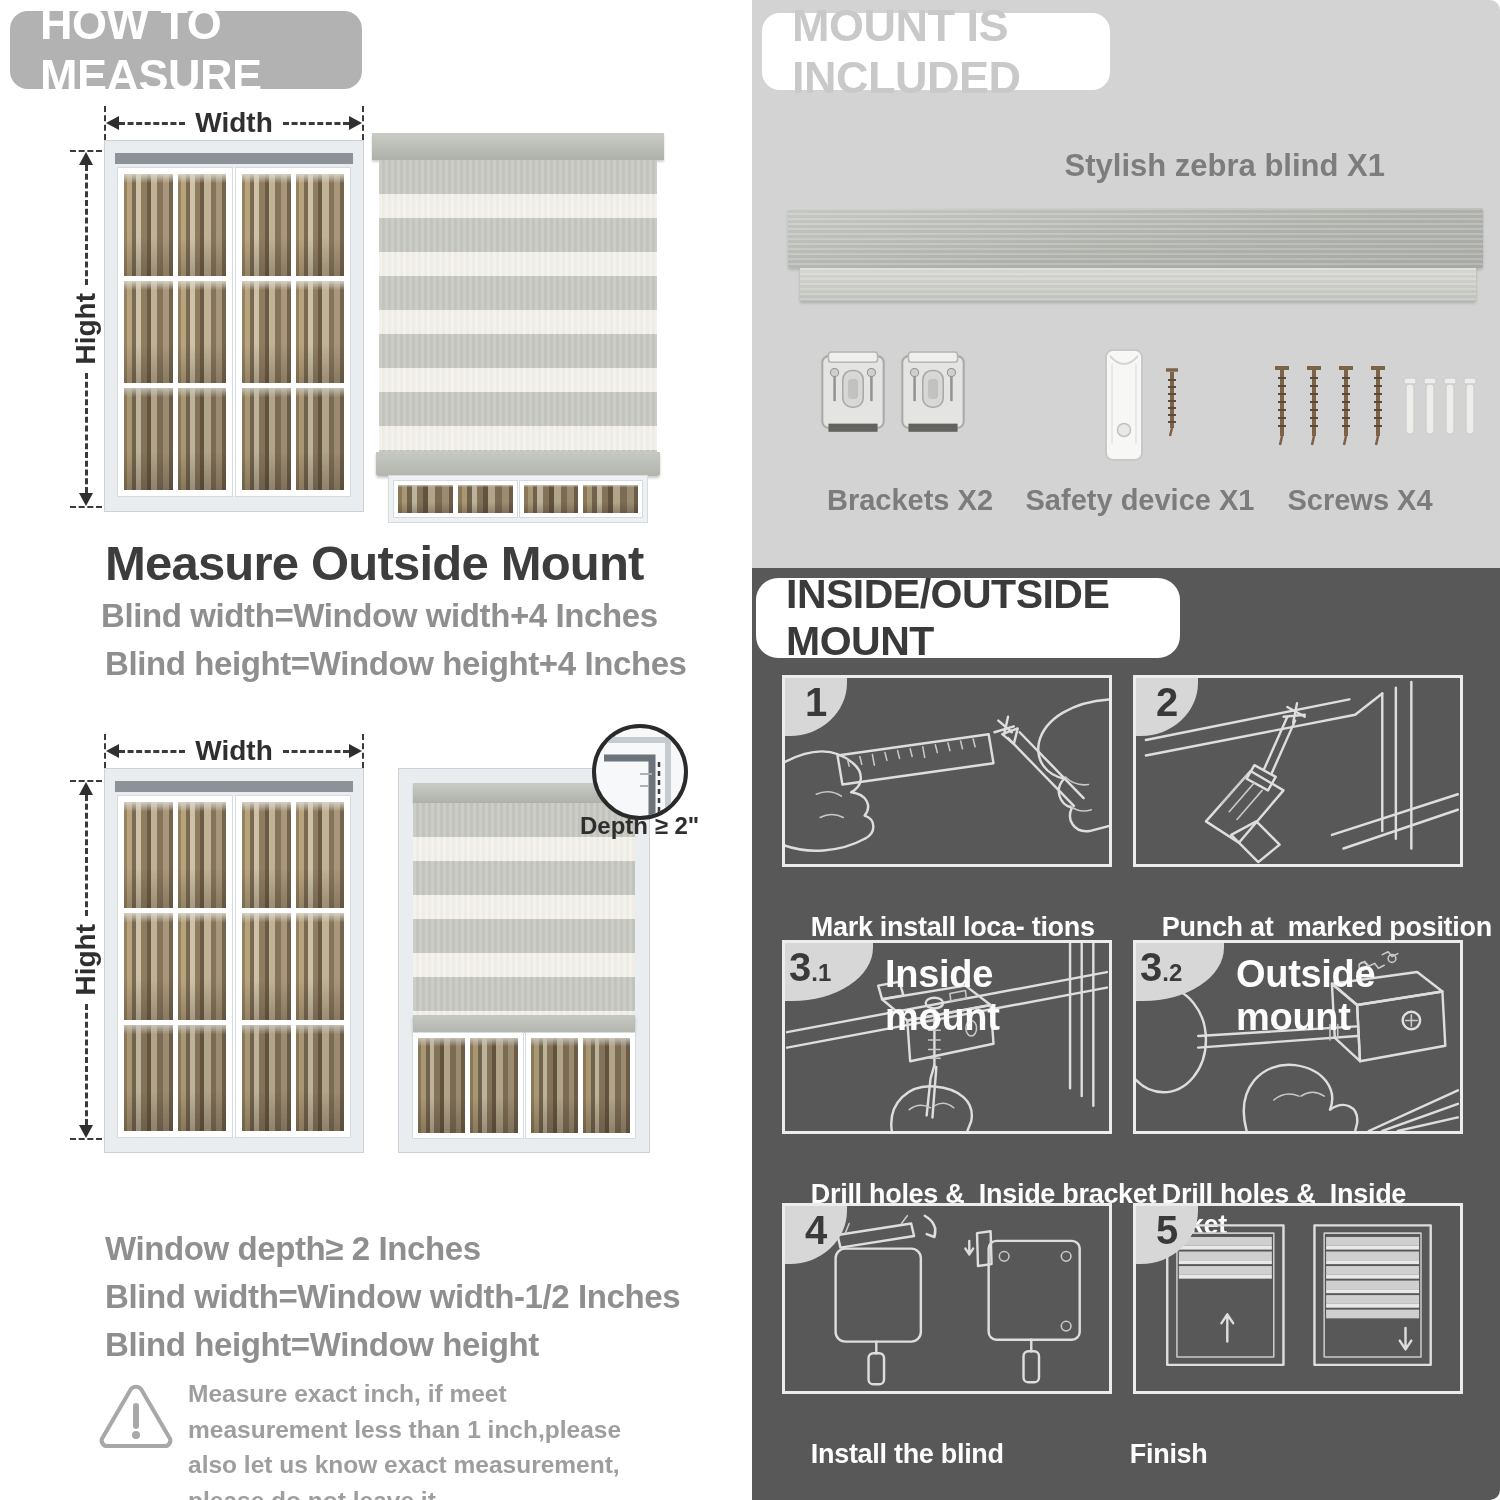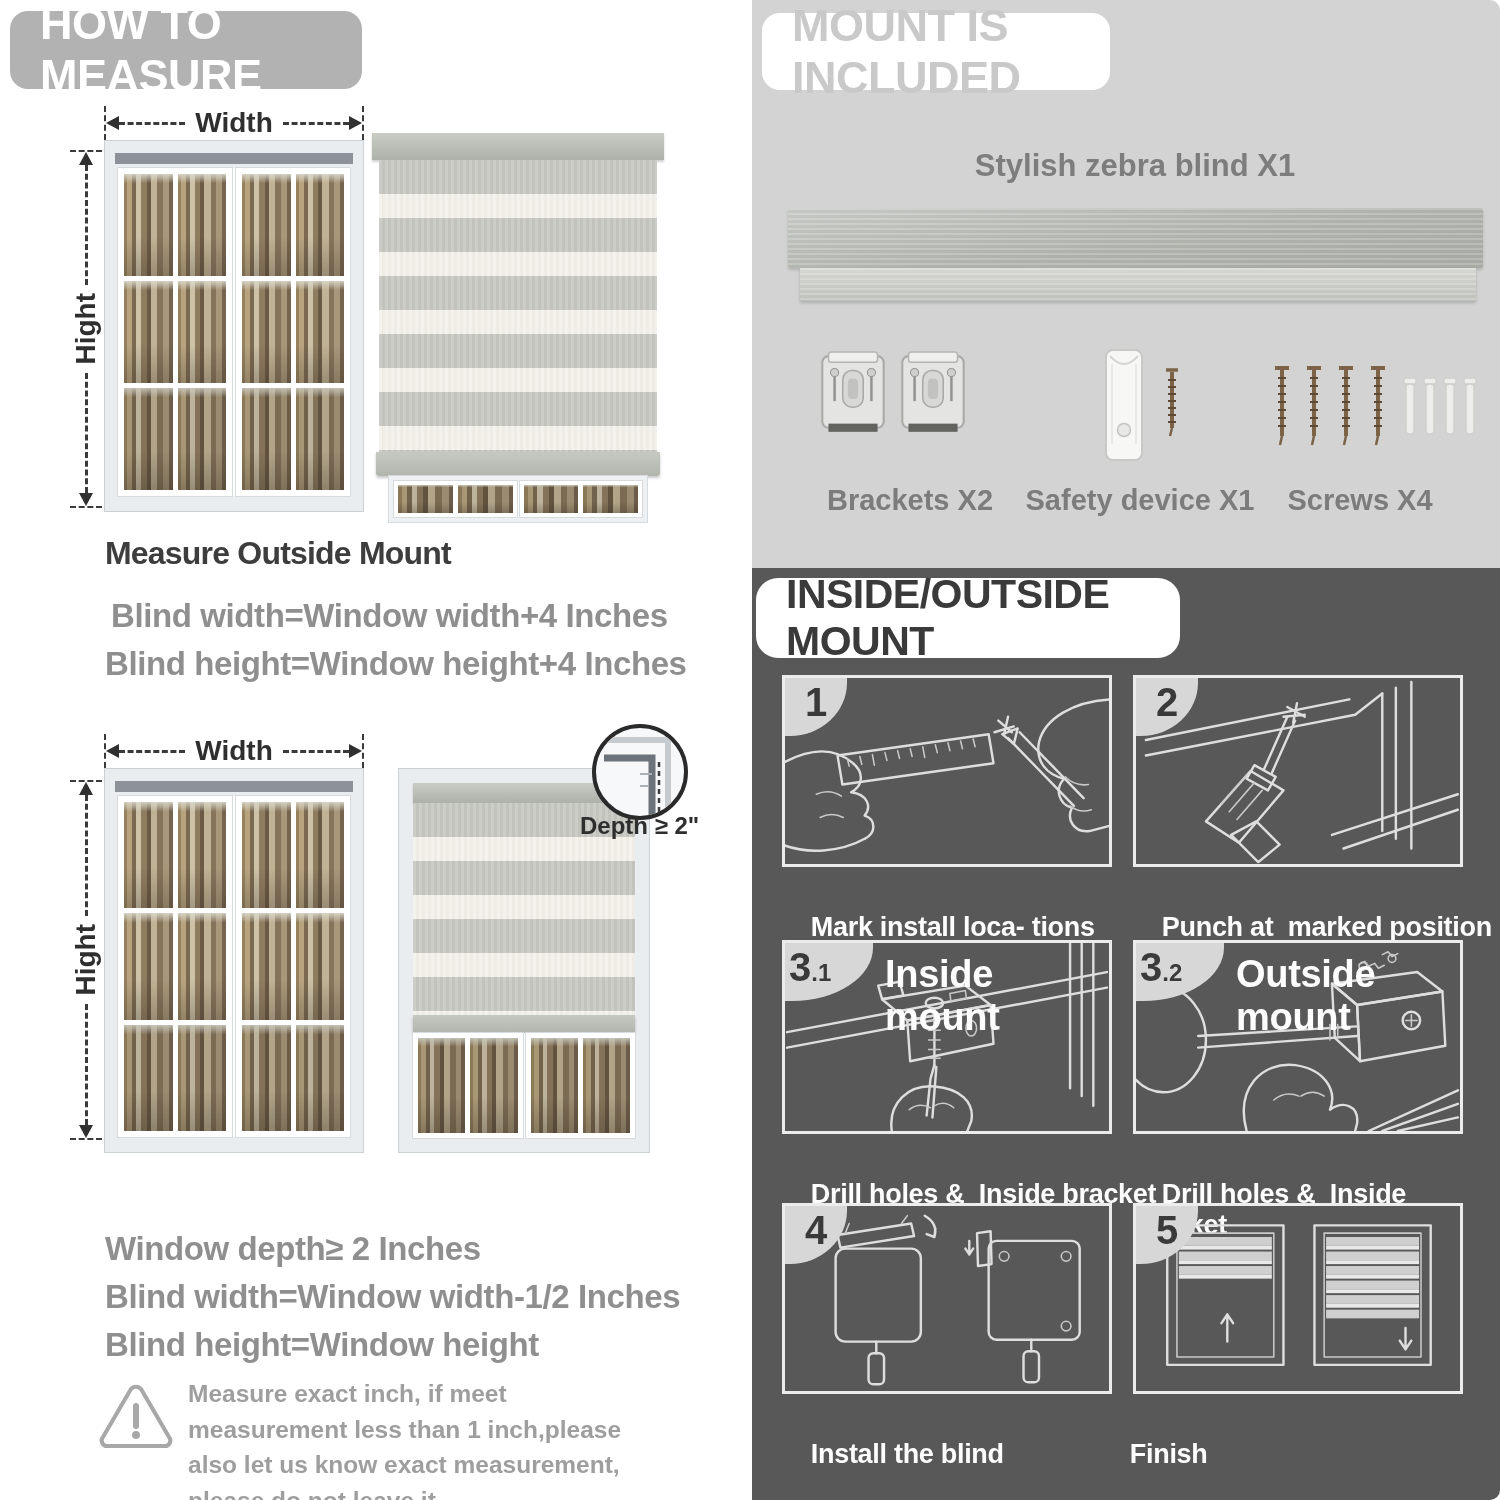--- a/index.html
+++ b/index.html
@@ -53,21 +53,21 @@
   .pane.low{filter:brightness(.92);}
 
   
   .headrail{background:linear-gradient(#c9cbc5,#aeb0aa);box-shadow:0 2px 2px rgba(0,0,0,.18);}
   .zebra{background:
       repeating-linear-gradient(90deg,rgba(255,255,255,.10) 0 3px,rgba(0,0,0,.02) 3px 6px),
       repeating-linear-gradient(#c6c7c1 0 34px,#f3f1ea 34px 58px);}
   .bottomrail{background:linear-gradient(#c6c8c2,#b2b4ae);box-shadow:0 2px 3px rgba(0,0,0,.22);}
 
   
-  .mtitle{font-size:32px;font-weight:bold;color:#3d3d3d;letter-spacing:-.8px;}
+  .mtitle{font-size:49px;font-weight:bold;color:#3d3d3d;letter-spacing:-.8px;}
   .mline{font-size:33px;font-weight:bold;color:#8f8f8f;letter-spacing:-.4px;}
   .warn-text{font-size:24.5px;font-weight:bold;color:#9e9e9e;line-height:1.45;width:478px;}
   .depth-lab{font-size:24px;font-weight:bold;color:#2e2e2e;}
 
   
   .blind-label{font-size:31px;font-weight:bold;color:#7d7d7d;text-align:center;}
   .comp-label{font-size:29px;font-weight:bold;color:#7c7c7c;text-align:center;}
   .rail-top{left:788px;top:208px;width:695px;height:60px;border-radius:2px;
       background:
        repeating-linear-gradient(rgba(255,255,255,.14) 0 2px,rgba(0,0,0,.03) 2px 5px),
@@ -160,21 +160,21 @@
       <div class="sash one-row" style="border-width:4px;">
         <div class="pane low"></div>
           <div class="pane low"></div>
       </div>
     </div>
   </div>
 
   <div class="abs mtitle" style="left:105px;top:535px;">
     <span>Measure Outside Mount</span>
   </div>
-  <div class="abs mline" style="left:111px;top:597px;text-align:right;">
+  <div class="abs mline" style="left:101px;top:597px;text-align:right;">
     <span>Blind width=Window width+4 Inches</span>
   </div>
   <div class="abs mline" style="left:105px;top:645px;">
     <span>Blind height=Window height+4 Inches</span>
   </div>
 
   <div class="abs hmeasure" style="left:104px;top:734px;width:260px;height:34px;">
     <span class="vtick"></span>
     <span class="tri-l"></span>
     <span class="dash"></span>
@@ -264,21 +264,21 @@
     </svg>
   </div>
   <div class="abs warn-text" style="left:188px;top:1376px;">
     <span>Measure exact inch, if meet measurement less than 1 inch,please also let us know exact measurement, please do not leave it</span>
   </div>
 
   <div class="abs hdr hdr-included">
     <span>MOUNT IS INCLUDED</span>
   </div>
 
-  <div class="abs blind-label" style="left:885px;top:148px;width:500px;">
+  <div class="abs blind-label" style="left:885px;top:148px;width:500px;text-align:right;">
     <span>Stylish zebra blind X1</span>
   </div>
   <div class="abs rail-top"></div>
   <div class="abs rail-bottom"></div>
 
   <div class="abs" style="left:820px;top:350px;width:150px;height:92px;display:flex;gap:14px;">
     <svg viewBox="0 0 64 88" width="66" height="90">
       <rect x="2" y="6" width="60" height="70" rx="6" fill="#e4e4e2" stroke="#a9a9a7" stroke-width="2"></rect>
       <rect x="8" y="2" width="48" height="10" rx="3" fill="#efefed" stroke="#b5b5b3" stroke-width="1.5"></rect>
       <rect x="22" y="20" width="20" height="36" rx="9" fill="#d8d8d6" stroke="#a9a9a7" stroke-width="1.5"></rect>

